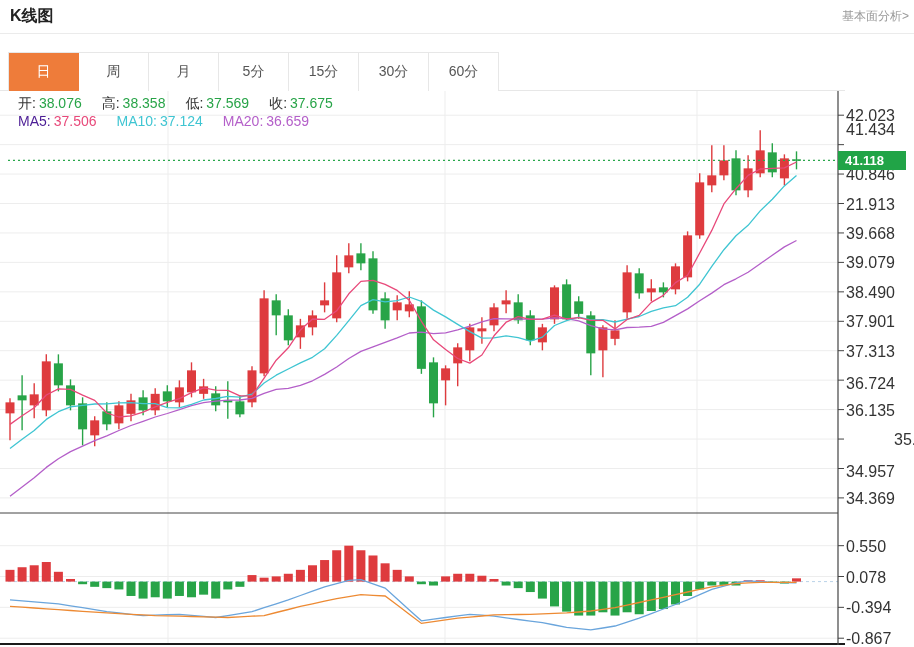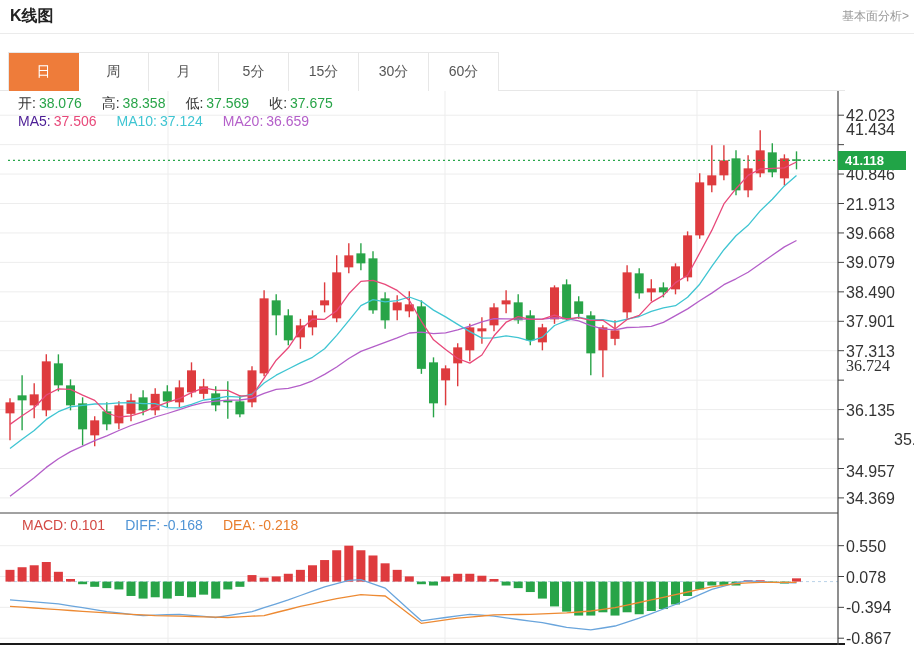--- a/index.html
+++ b/index.html
@@ -326,46 +326,32 @@
       </div>
       <div class="seg">
         <span class="lbl" style="color: rgb(63, 197, 210);">MA10:</span>
         <span style="color: rgb(63, 197, 210);">37.124</span>
       </div>
       <div class="seg">
         <span class="lbl" style="color: rgb(180, 95, 201);">MA20:</span>
         <span style="color: rgb(180, 95, 201);">36.659</span>
       </div>
     </div>
-  <div class="info-row" id="macd-row">
-      <div class="seg">
-        <span class="lbl" style="color: rgb(211, 74, 69);">MACD:</span>
-        <span style="color: rgb(211, 74, 69);">0.101</span>
-      </div>
-      <div class="seg">
-        <span class="lbl" style="color: rgb(79, 148, 213);">DIFF:</span>
-        <span style="color: rgb(79, 148, 213);">-0.168</span>
-      </div>
-      <div class="seg">
-        <span class="lbl" style="color: rgb(232, 126, 46);">DEA:</span>
-        <span style="color: rgb(232, 126, 46);">-0.218</span>
-      </div>
-    </div>
 
   <div id="axis-labels">
       <div class="tick-label" style="top: 107.2px;">42.023</div>
       <div class="tick-label" style="top: 121px;">41.434</div>
       <div class="tick-label" style="top: 166.1px;">40.846</div>
       <div class="tick-label" style="top: 195.55px;">21.913</div>
       <div class="tick-label" style="top: 225px;">39.668</div>
       <div class="tick-label" style="top: 254.45px;">39.079</div>
       <div class="tick-label" style="top: 283.9px;">38.490</div>
       <div class="tick-label" style="top: 313.35px;">37.901</div>
       <div class="tick-label" style="top: 342.8px;">37.313</div>
-      <div class="tick-label" style="top: 357px; font-family: Liberation Serif, serif;">36.724</div>
+      <div class="tick-label" style="top: 375px;">36.724</div>
       <div class="tick-label" style="top: 401.7px;">36.135</div>
       <div class="tick-label" style="top: 431.15px; margin-left: 48px;">35.546</div>
       <div class="tick-label" style="top: 463px;">34.957</div>
       <div class="tick-label" style="top: 490.05px;">34.369</div>
       <div class="tick-label" style="top: 537.685px;">0.550</div>
       <div class="tick-label" style="top: 568.507px;">0.078</div>
       <div class="tick-label" style="top: 599.328px;">-0.394</div>
       <div class="tick-label" style="top: 630.215px;">-0.867</div>
     </div>
 

